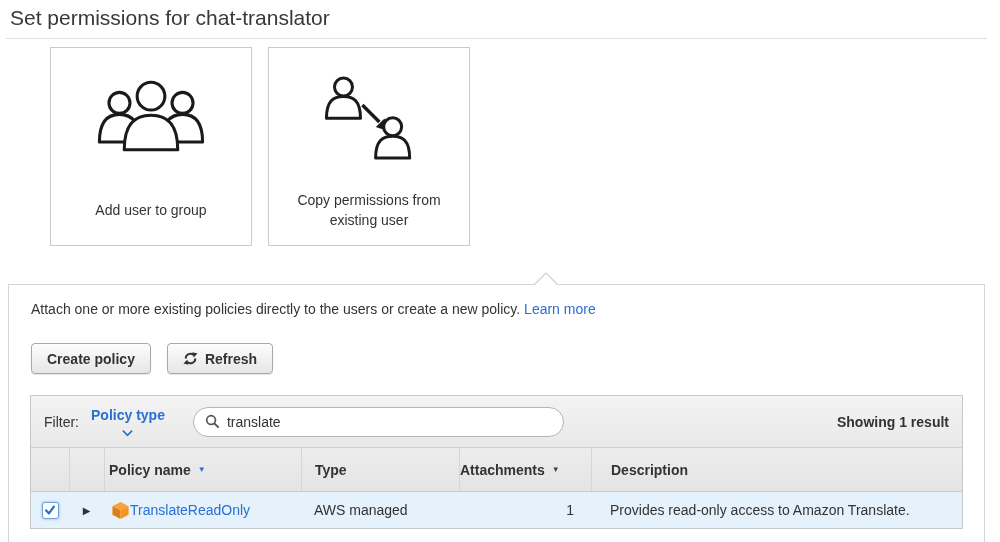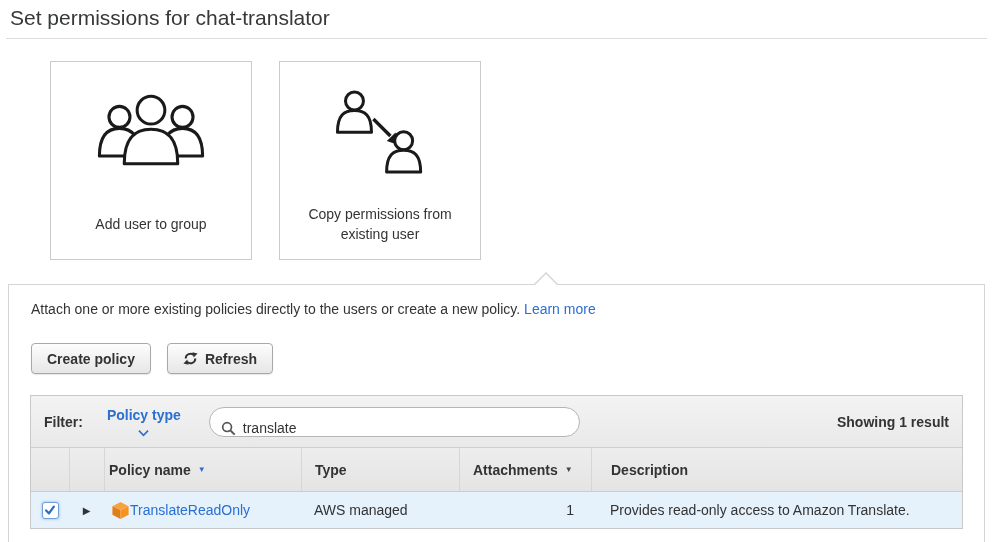--- a/index.html
+++ b/index.html
@@ -3,21 +3,21 @@
 <meta charset="utf-8">
 <style>
   * { margin:0; padding:0; box-sizing:border-box; }
   html,body { width:1000px; height:542px; background:#fff; font-family:"Liberation Sans",sans-serif; color:#333; }
   body { position:relative; overflow:hidden; }
 
   .page-title { position:absolute; left:10px; top:6px; font-size:21px; font-weight:400; color:#37383a; }
   .title-rule { position:absolute; left:6px; top:38px; width:981px; height:0; border-top:1px solid #ddd; }
 
   
-  .cards { position:absolute; left:8px; top:61px; display:flex; gap:27px;padding-left:42px; }
+  .cards { position:absolute; left:8px; top:47px; display:flex; gap:16px;padding-left:42px; }
   .card { width:202px; height:199px; background:#fff; border:1px solid #cbcbcb; display:flex; flex-direction:column; cursor:pointer; }
   .card.selected { background:#e8f2fb; border-color:#b7d3ea; }
   .card-icon { flex:1; display:flex; align-items:center; justify-content:center; padding-top:8px; }
   .card-label { height:58px; display:flex; align-items:center; justify-content:center; text-align:center; font-size:14px; line-height:20px; color:#333; padding:0 22px 12px; }
 
   
   .panel { position:absolute; left:8px; top:284px; width:977px; height:334px; background:#fff; border:1px solid #d5d5d5; border-bottom:none; }
   .caret { position:absolute; top:-13px; left:524px; width:0; height:0; border-left:13px solid transparent; border-right:13px solid transparent; border-bottom:13px solid #d5d5d5; }
   .caret::after { content:""; position:absolute; left:-11px; top:2px; width:0; height:0; border-left:11px solid transparent; border-right:11px solid transparent; border-bottom:11px solid #fff; }
 
@@ -26,39 +26,39 @@
 
   .btn-row { position:absolute; left:22px; top:58px; display:flex; gap:16px; }
   .btn { height:31px; padding:0 15px; border:1px solid #a8a8a8; border-radius:4px;
          background:linear-gradient(#fdfdfd,#e6e6e6); font-family:"Liberation Sans",sans-serif;
          font-weight:bold; font-size:14px; color:#333; display:flex; align-items:center; gap:7px;
          box-shadow:0 1px 1px rgba(0,0,0,.10); cursor:pointer; }
 
   
   .table-block { position:absolute; left:21px; top:110px; width:933px; border:1px solid #c8c8c8; }
   .filter-row { height:52px; background:linear-gradient(#f3f3f3,#e9e9e9); display:flex; align-items:center; padding:0 13px; border-bottom:1px solid #cfcfcf; font-size:14px; }
-  .filter-label { font-weight:bold; color:#333; margin-right:24px; }
+  .filter-label { font-weight:normal; color:#333; margin-right:12px; }
   .filter-type { display:flex; align-items:center; gap:6px; font-weight:bold; color:#2a6fd1; cursor:pointer;flex-direction:column; }
-  .search-box { margin-left:28px; width:371px; height:30px; background:#fff; border:1px solid #b5b5b5; border-radius:15px; display:flex; align-items:flex-end; padding:0 11px; gap:7px; }
+  .search-box { margin-left:28px; width:371px; height:30px; background:#fff; border:1px solid #b5b5b5; border-radius:15px; display:flex; align-items:center; padding:0 11px; gap:7px; }
   .search-box input { border:none; outline:none; flex:1; font-family:"Liberation Sans",sans-serif; font-size:14px; color:#333; background:transparent; }
   .results { margin-left:auto; font-weight:bold; color:#333; }
 
   .header-row { height:44px; background:linear-gradient(#ededed,#e4e4e4); display:flex; border-bottom:1px solid #cccccc; font-size:14px; }
   .header-row > div { display:flex; align-items:center; height:100%; font-weight:bold; color:#333; }
   .header-row > div + div { border-left:1px solid #d6d6d6; }
   .sort-arrow { font-size:8px; margin-left:7px; color:#444; }
   .sort-arrow.blue { color:#2a6fd1; }
 
   .data-row { height:36px; background:#e5f1fb; display:flex; align-items:center; font-size:14px; color:#333; }
 
   .c-check { width:38px; display:flex; justify-content:center; }
   .c-expand { width:35px; display:flex; justify-content:center; }
   .c-name { width:197px; padding-left:4px; }
   .c-type { width:158px; padding-left:13px; }
-  .c-attach { width:132px; padding-left:13px; }
+  .c-attach { width:132px; }
   .c-desc { flex:1; padding-left:19px; }
 
   .data-row .c-name { display:flex; align-items:center; gap:0; padding-left:7px; }
   .data-row .c-attach { justify-content:flex-end; display:flex; padding-right:17px; padding-left:0; }
 
   .checkbox { width:17px; height:17px; background:#fff; border:1px solid #6f9fd8; border-radius:3px;
               display:flex; align-items:center; justify-content:center; cursor:pointer;
               box-shadow:0 0 2px 1px rgba(110,160,220,.35); }
   .expand { font-size:10px; color:#333; cursor:pointer; }
 </style>

